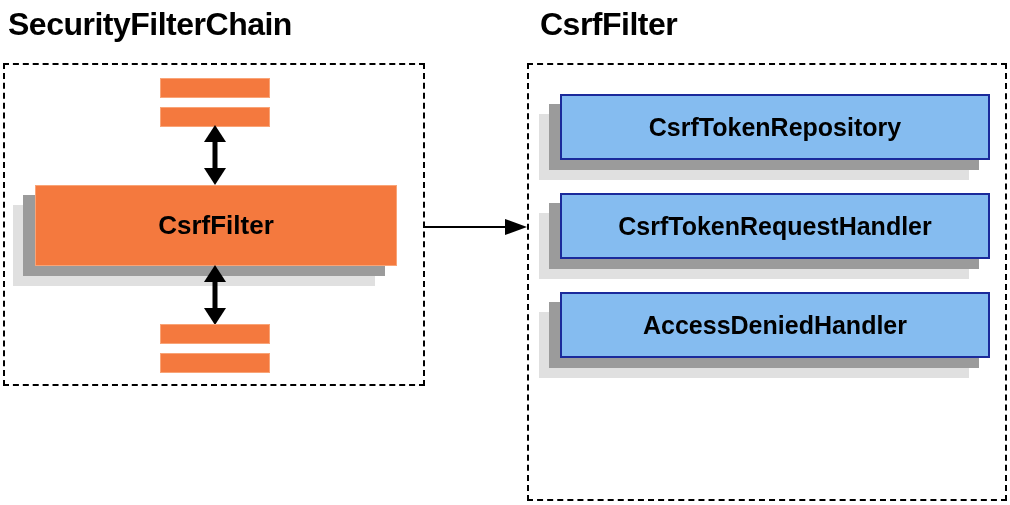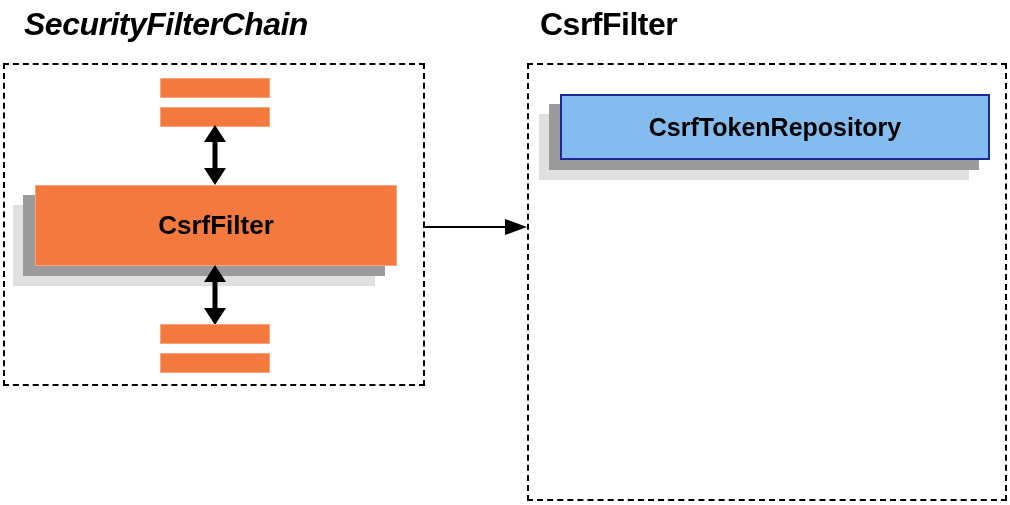--- a/index.html
+++ b/index.html
@@ -79,21 +79,21 @@
     color: #000000;
   }
 
   .arrow-svg { position: absolute; display: block; }
 </style>
 </head>
 <body>
 
 <div id="canvas">
 
-  <div class="diagram-title" style="left:24px; top:6px;font-style:italic;">SecurityFilterChain</div>
+  <div class="diagram-title" style="left:8px; top:6px;">SecurityFilterChain</div>
 
   <div class="diagram-title" style="left:540px; top:6px;">CsrfFilter</div>
 
   <div class="dashed-container" style="left:3px; top:63px; width:418px; height:319px;"></div>
 
   <div class="orange-bar" style="left:160px; top:78px;"></div>
   <div class="orange-bar" style="left:160px; top:107px;"></div>
 
   <svg class="arrow-svg" style="left:197px; top:125px;" width="36" height="60" viewBox="0 0 36 60">
     <line x1="18" y1="12" x2="18" y2="48" stroke="#000000" stroke-width="5"></line>
@@ -118,16 +118,22 @@
     <line x1="1" y1="10" x2="83" y2="10" stroke="#000000" stroke-width="2"></line>
     <polygon points="83,2 105,10 83,18" fill="#000000"></polygon>
   </svg>
 
   <div class="dashed-container" style="left:527px; top:63px; width:476px; height:434px;"></div>
 
   <div class="blue-box" style="top:94px;">
     <span class="box-label">CsrfTokenRepository</span>
   </div>
 
+  <div class="blue-box" style="top:193px;">
+    <span class="box-label">CsrfTokenRequestHandler</span>
+  </div>
 
+  <div class="blue-box" style="top:292px;">
+    <span class="box-label">AccessDeniedHandler</span>
+  </div>
 
 
 </div>
 
 </body></html>

